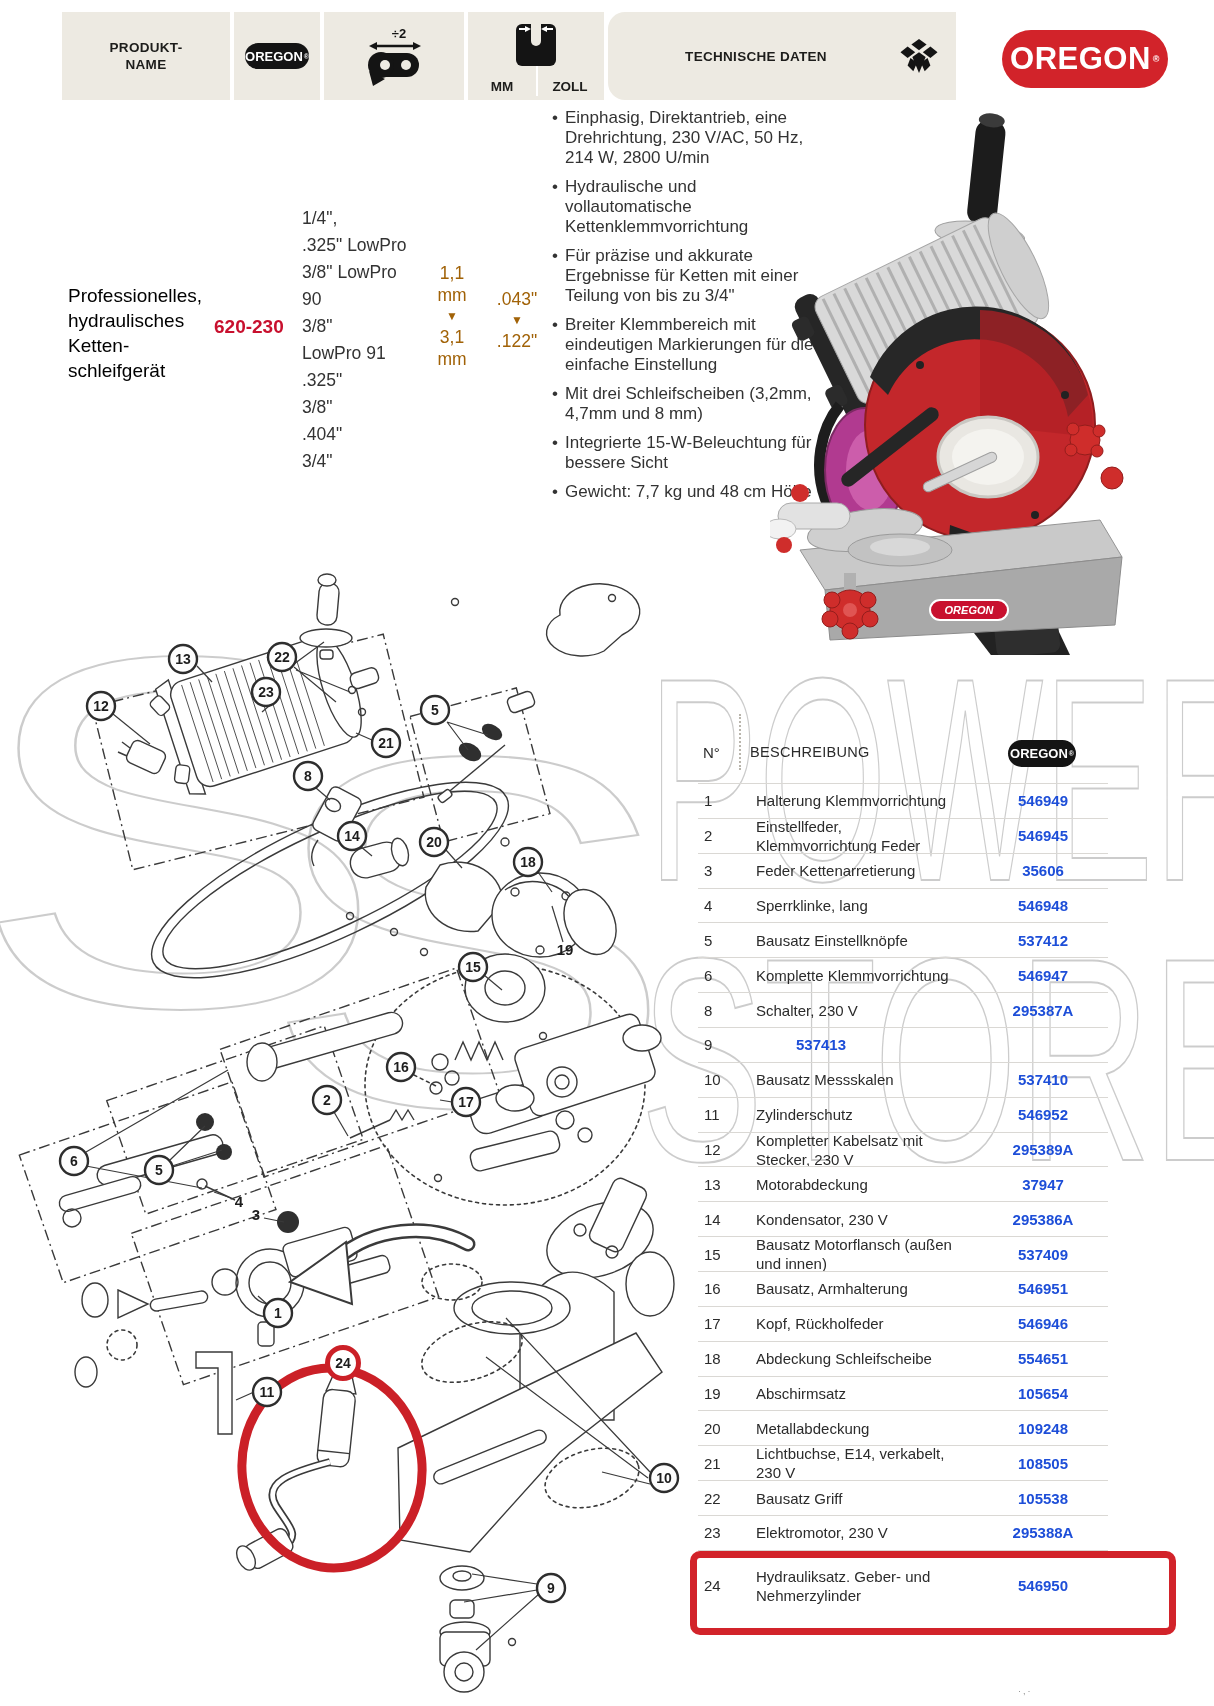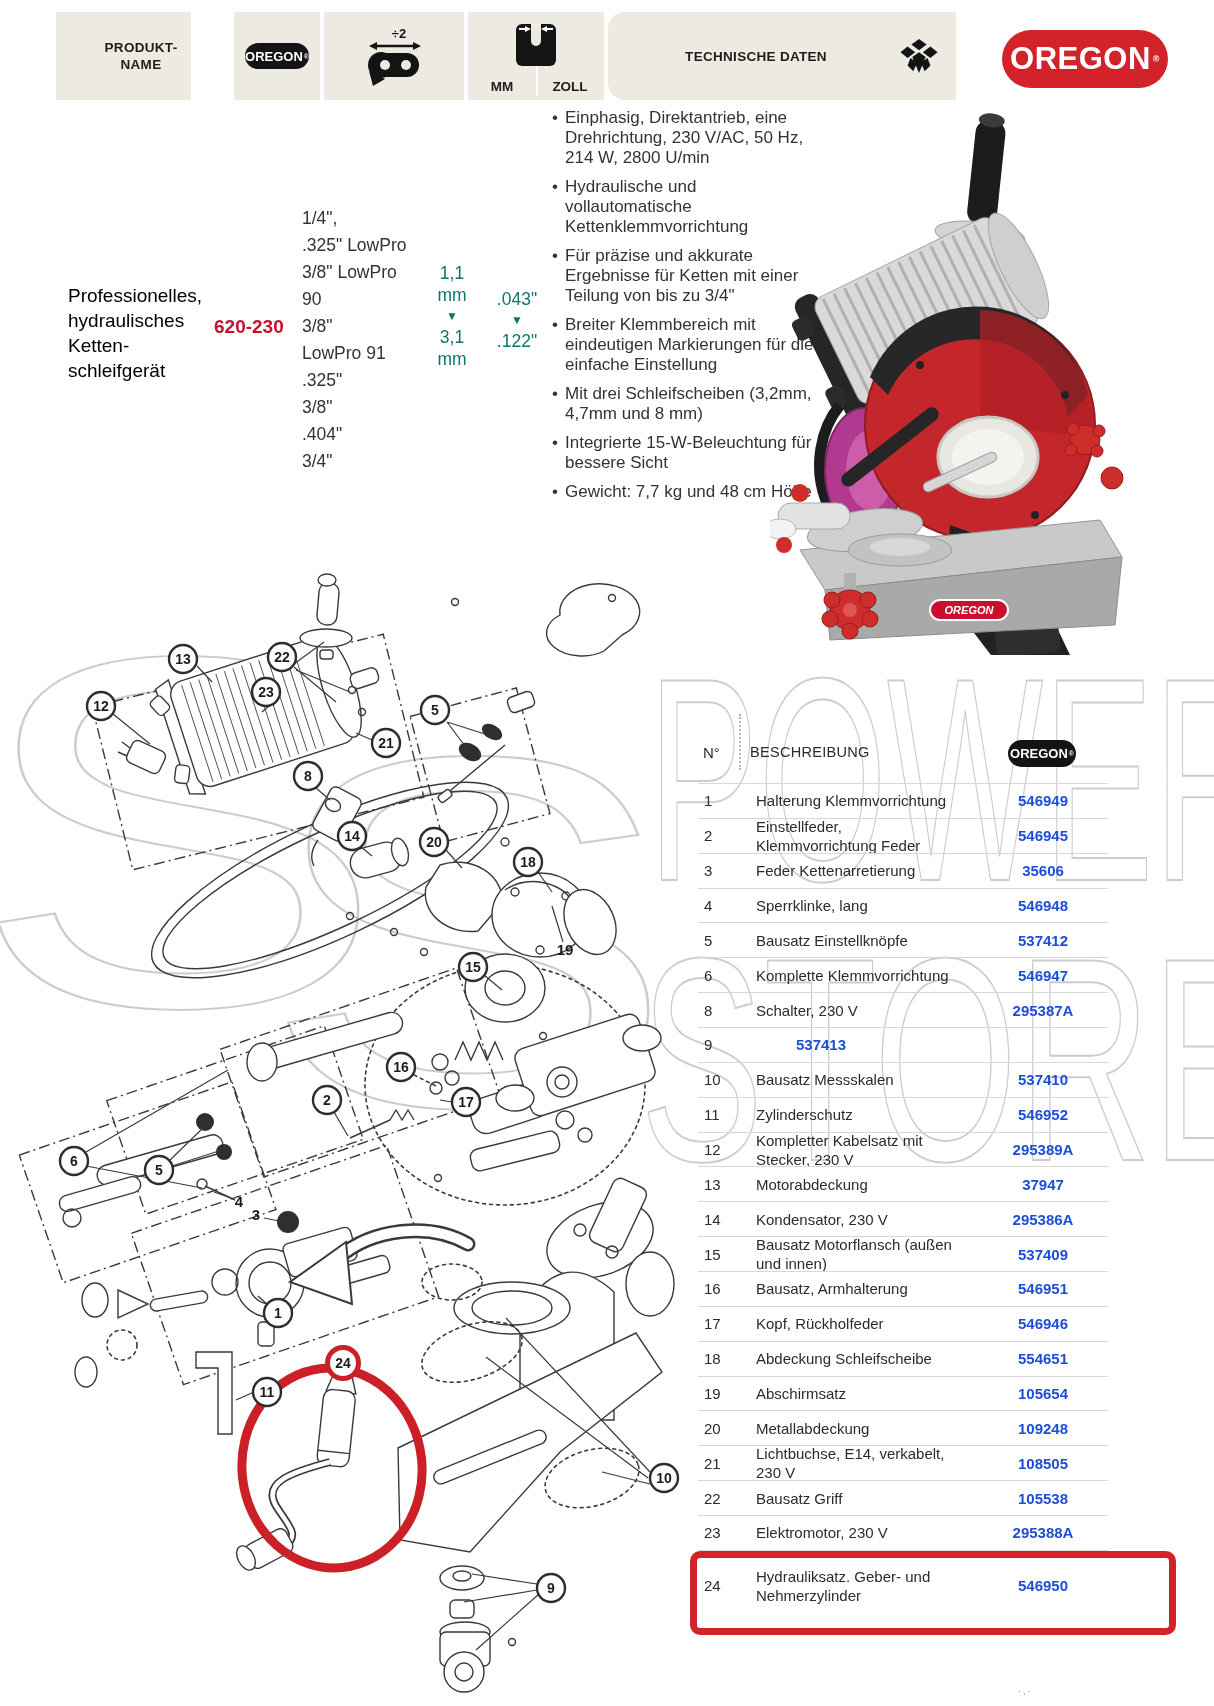--- a/index.html
+++ b/index.html
@@ -16,21 +16,21 @@
              display:flex;align-items:center;justify-content:center;color:#fff;font-weight:bold;
              font-size:31px;letter-spacing:.5px;}
   .brand-big .reg{font-size:9px;margin-left:2px;align-self:center;}
   .mmzoll{position:absolute;bottom:6px;left:0;right:0;display:flex;}
   .mmzoll span{flex:1;font-weight:bold;font-size:13.5px;color:#1d1d1b;}
   .mz-div{position:absolute;bottom:4px;left:50%;width:2px;height:30px;background:#fff;}
   
   .prod-name{position:absolute;left:68px;top:283px;font-size:19px;line-height:25px;color:#000000;}
   .sku{position:absolute;left:214px;top:316px;font-size:19px;font-weight:bold;color:#c8102e;}
   .pitchcol{position:absolute;left:302px;top:205px;width:160px;font-size:17.5px;line-height:27px;color:#333;}
-  .gaugecol{position:absolute;text-align:center;font-size:17.5px;line-height:22px;color:#0f766e;}
+  .gaugecol{position:absolute;text-align:center;font-size:17.5px;line-height:22px;color:#a16207;}
   .gaugecol .tri{font-size:12px;line-height:20px;}
   .features{position:absolute;left:552px;top:108px;width:268px;list-style:none;margin:0;padding:0;}
   .features li{display:flex;font-size:17px;line-height:20px;color:#333;margin-bottom:9px;}
   .features .b{width:13px;flex:none;}
   .photo-label{position:absolute;left:896px;top:316px;font-size:18px;color:#2b2b2b;}
   
   .ptable{position:absolute;left:698px;top:690px;width:410px;z-index:3;}
   .t-no{position:absolute;left:5px;top:54px;font-size:15px;color:#2b2b2b;}
   .t-desc{position:absolute;left:52px;top:54px;font-size:14.5px;letter-spacing:.3px;color:#2b2b2b;}
   .t-pill{position:absolute;left:310px;top:50px;width:68px;height:27px;font-size:13px;}
@@ -57,21 +57,21 @@
   .plain-t{font:bold 15px "Liberation Sans",sans-serif;fill:#1c1c1c;text-anchor:middle;}
   .red-ring{stroke:#cb2027;fill:none;}
   .foot{position:absolute;left:1018px;top:1686px;font-size:9px;color:#8a8a8a;letter-spacing:2px;}
 </style>
 </head>
 <body>
 
 <div class="page">
 
   <div>
-    <div class="hdr-cell" style="left:56px;width:135px;align-items:flex-end;">
+    <div class="hdr-cell" style="left:62px;width:168px;">
       <div class="hdr-label" style="width:100px;">PRODUKT-NAME</div>
     </div>
     <div class="hdr-cell" style="left:234px;width:86px;">
       <div class="pill" style="width:64px;height:26px;font-size:13px;">
         <span>OREGON</span>
           <span class="reg">®</span>
       </div>
     </div>
     <div class="hdr-cell" style="left:324px;width:140px;">
       <svg width="74" height="62" viewBox="0 0 74 62">

